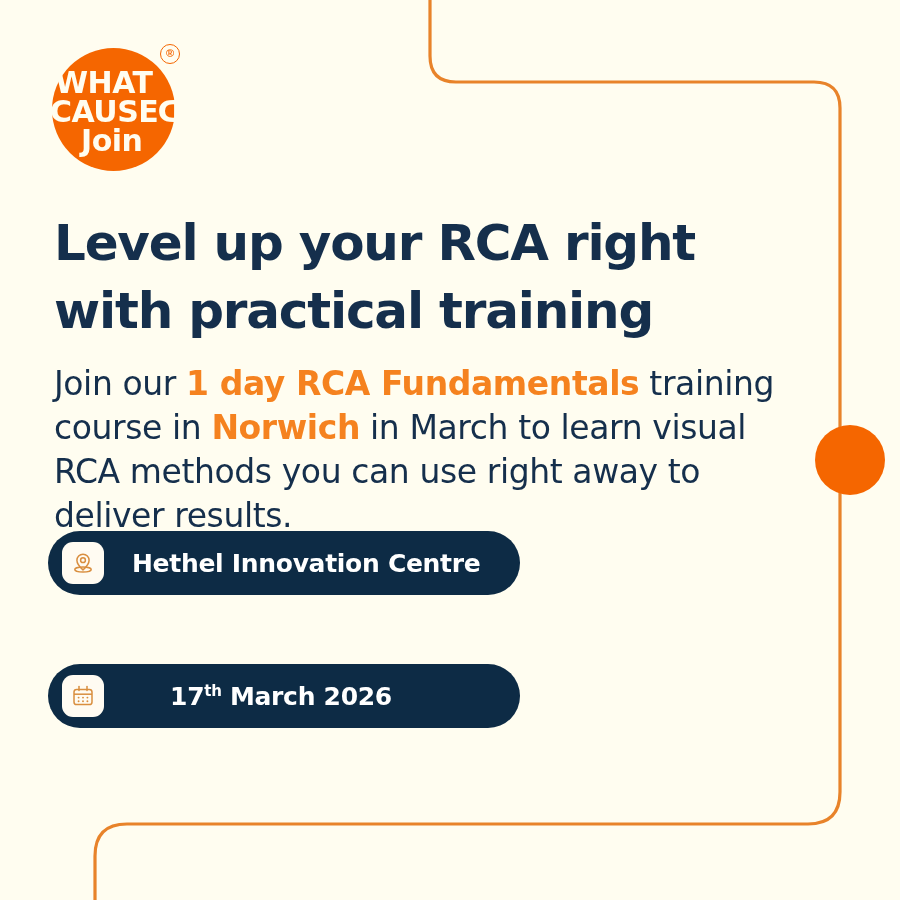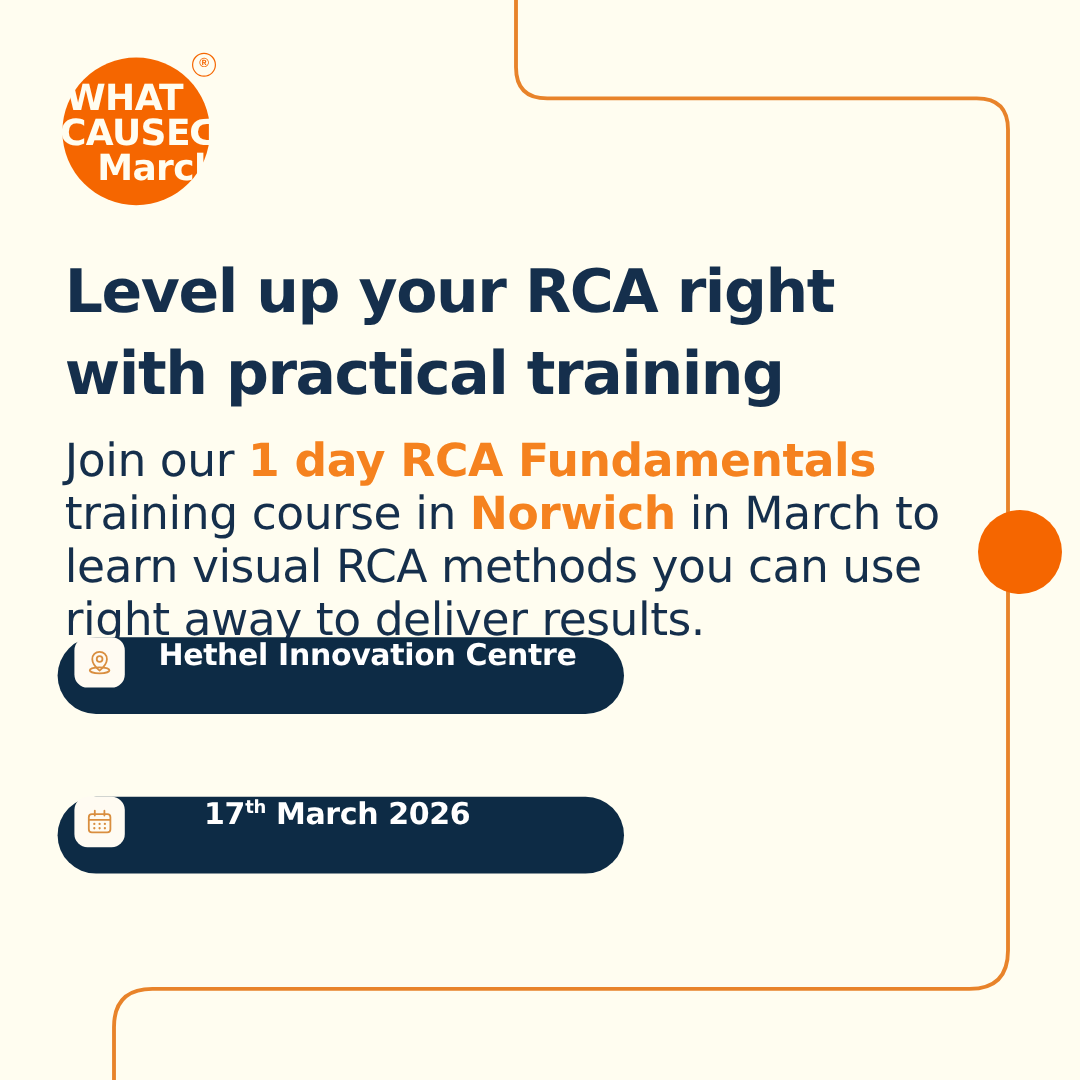--- a/index.html
+++ b/index.html
@@ -103,39 +103,39 @@
   }
 
   
   .body-copy {
     position: absolute;
     left: 54px;
     top: 362px;
     width: 740px;
     color: #152F4C;
     font-family: "DejaVu Sans", sans-serif;
-    font-size: 38px;
+    font-size: 33px;
     font-weight: 400;
     line-height: 44px;
     letter-spacing: -0.4px;
   }
   .hl {
     color: #F5821F;
     font-weight: 700;
   }
 
   
   .pill {
     position: absolute;
     left: 48px;
     height: 64px;
     background: #0D2B45;
     border-radius: 32px;
     display: flex;
-    align-items: flex-start;
+    align-items: center;
     padding: 0 22px 0 14px;
     box-sizing: border-box;
   }
   .pill-location { top: 531px; width: 472px; }
   .pill-date     { top: 664px; width: 472px; }
 
   .pill-icon {
     width: 42px;
     height: 42px;
     border-radius: 11px;
@@ -173,21 +173,21 @@
     <path d="M 430 -10 L 430 56 Q 430 82 456 82 L 814 82 Q 840 82 840 108 L 840 792 Q 840 824 808 824 L 127 824 Q 95 824 95 856 L 95 910" fill="none" stroke="#E8832A" stroke-width="3.2" stroke-linecap="round"></path>
     <circle cx="850" cy="460" r="35" fill="#F56600"></circle>
   </svg>
 
   <div class="logo">
     <div class="logo-circle"></div>
     <div class="logo-reg">®</div>
     <div class="logo-text">
       <div class="logo-line logo-l1">WHAT</div>
       <div class="logo-line logo-l2"><span>CAUSE</span><span class="logo-qd">D</span></div>
-      <div class="logo-line logo-l3">March</div>
+      <div class="logo-line logo-l3">Join</div>
     </div>
   </div>
 
   <div class="headline">Level up your RCA right with practical training</div>
 
   <div class="body-copy"><span>Join our </span><span class="hl">1 day RCA Fundamentals</span><span> training course in </span><span class="hl">Norwich</span><span> in March to learn visual RCA methods you can use right away to deliver results.</span></div>
 
   <div class="pill pill-location">
     <div class="pill-icon">
       <svg width="26" height="26" viewBox="0 0 26 26">

